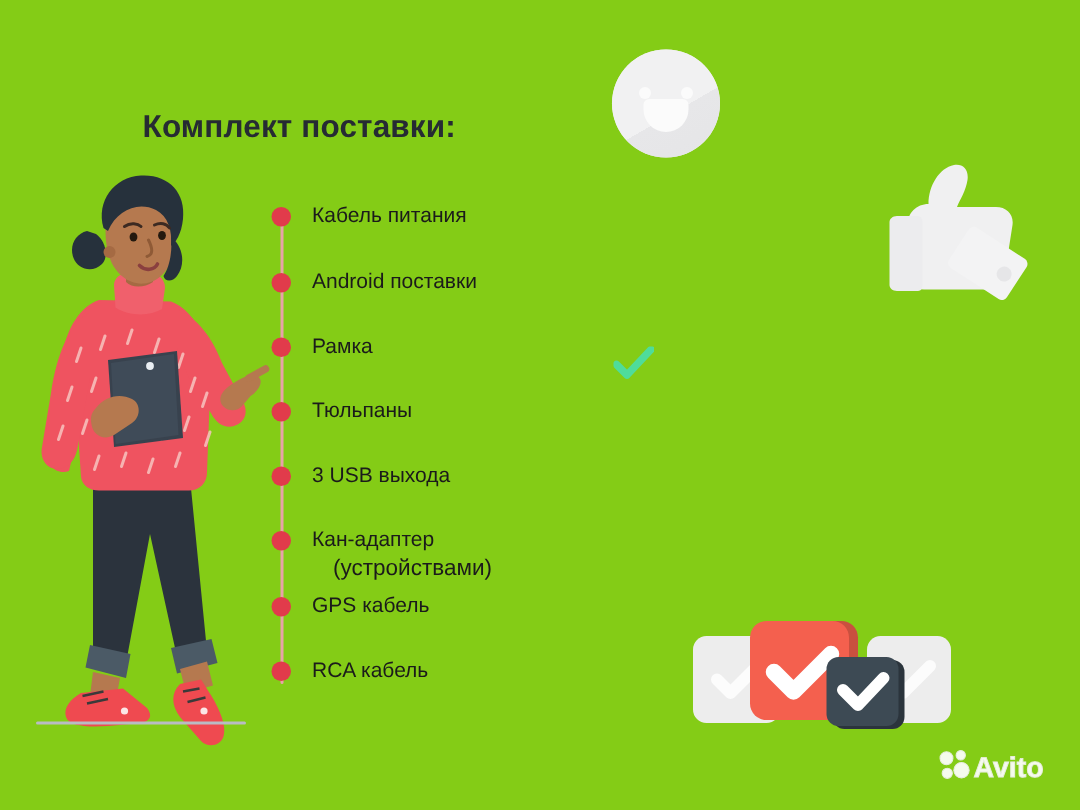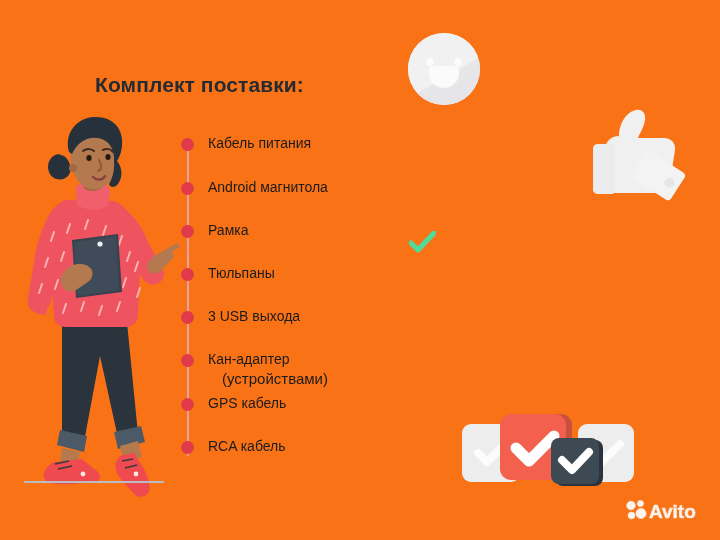--- a/index.html
+++ b/index.html
@@ -4,21 +4,21 @@
 <style>
   html, body {
     margin: 0;
     padding: 0;
     background: #ffffff;
   }
   #canvas {
     position: relative;
     width: 720px;
     height: 540px;
-    background: #f97316;
+    background: #84cc16;
     overflow: hidden;
     font-family: "Liberation Sans", "DejaVu Sans", sans-serif;
     -webkit-font-smoothing: antialiased;
   }
 
   
   .deco-smiley {
     position: absolute;
     left: 408px;
     top: 33px;
@@ -326,21 +326,21 @@
   <div class="bullet-list">
     <div class="bullet-rail"></div>
 
     <div class="bullet-item" style="top:14px">
       <span class="bullet-dot"></span>
       <span class="bullet-text">Кабель питания</span>
     </div>
 
     <div class="bullet-item" style="top:58px">
       <span class="bullet-dot"></span>
-      <span class="bullet-text">Android магнитола</span>
+      <span class="bullet-text">Android поставки</span>
     </div>
 
     <div class="bullet-item" style="top:101px">
       <span class="bullet-dot"></span>
       <span class="bullet-text">Рамка</span>
     </div>
 
     <div class="bullet-item" style="top:144px">
       <span class="bullet-dot"></span>
       <span class="bullet-text">Тюльпаны</span>

